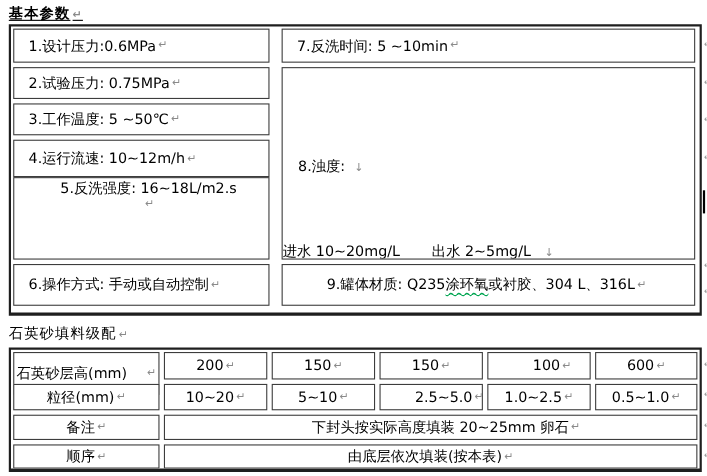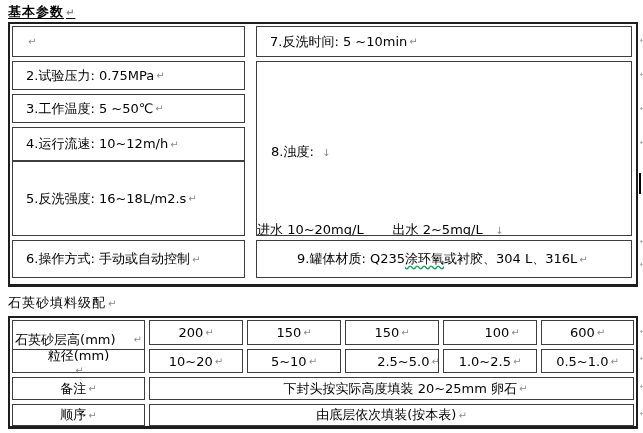--- a/index.html
+++ b/index.html
@@ -27,35 +27,36 @@
   .row-end{position:absolute;color:#999;font-size:8px;line-height:8px;}
   .caret{position:absolute;left:639px;top:173px;width:2px;height:21px;background:#000;}
 </style>
 </head>
 <body>
 
 <div class="doc-title"><span>基本参数</span><span class="pmark">↵</span></div>
 
 <div class="tbl" id="tbl-basic">
   <div class="cell num" style="left:2px;top:2px;width:233px;height:31px;">
+      <span>1.设计压力:0.6MPa</span>
       <span class="pmark">↵</span>
     </div>
   <div class="cell num" style="left:2px;top:37px;width:233px;height:29px;">
       <span>2.试验压力: 0.75MPa</span>
       <span class="pmark">↵</span>
     </div>
   <div class="cell num" style="left:2px;top:70px;width:233px;height:29px;">
       <span>3.工作温度: 5 ~50℃</span>
       <span class="pmark">↵</span>
     </div>
   <div class="cell num" style="left:2px;top:103px;width:233px;height:34px;">
       <span>4.运行流速: 10~12m/h</span>
       <span class="pmark">↵</span>
     </div>
-  <div class="cell num" style="left:2px;top:137px;width:233px;height:75px;">
+  <div class="cell num" style="left:2px;top:137px;width:233px;height:75px;flex-direction:column;">
       <span>5.反洗强度: 16~18L/m2.s</span>
       <span class="pmark">↵</span>
     </div>
   <div class="cell num" style="left:2px;top:216px;width:233px;height:38px;">
       <span>6.操作方式: 手动或自动控制</span>
       <span class="pmark">↵</span>
     </div>
 
   <div class="cell num" style="left:246px;top:2px;width:376px;height:31px;">
       <span>7.反洗时间: 5 ~10min</span>
@@ -100,21 +101,21 @@
     </div>
   <div class="cell center" style="left:433px;top:2px;width:94px;height:25px;padding-left:24px;">
       <span>100</span>
       <span class="pmark">↵</span>
     </div>
   <div class="cell center" style="left:531px;top:2px;width:93px;height:25px;">
       <span>600</span>
       <span class="pmark">↵</span>
     </div>
 
-  <div class="cell center" style="left:2px;top:31px;width:133px;height:24px;flex-direction:column;">
+  <div class="cell center" style="left:2px;top:31px;width:133px;height:24px;">
       <span>粒径(mm)</span>
       <span class="pmark">↵</span>
     </div>
   <div class="cell center" style="left:139px;top:31px;width:94px;height:24px;">
       <span>10~20</span>
       <span class="pmark">↵</span>
     </div>
   <div class="cell center" style="left:237px;top:31px;width:94px;height:24px;">
       <span>5~10</span>
       <span class="pmark">↵</span>

